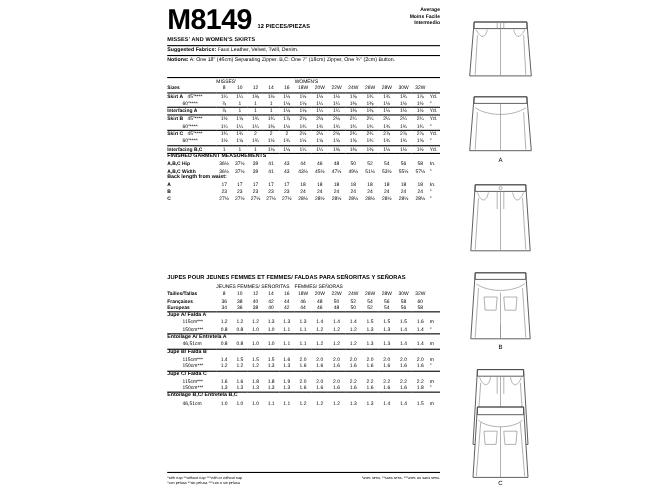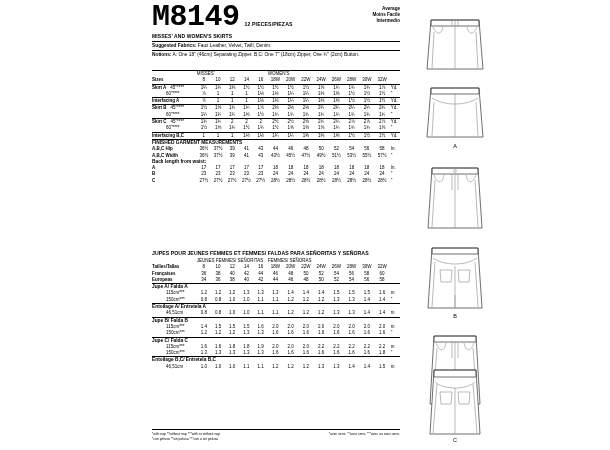--- a/index.html
+++ b/index.html
@@ -9,22 +9,22 @@
     background:#ffffff;
     font-family:"Liberation Sans", sans-serif;
     color:#000;
     overflow:hidden;
   }
   .sheet { position:relative; width:610px; height:450px; }
 
   
   .header { position:absolute; left:152px; top:4px; width:248px; height:30px; }
   .pattern-num {
-    font-size:30px; font-weight:bold; letter-spacing:-0.5px;
-    line-height:26px; display:inline-block; vertical-align:bottom;font-family:Liberation Mono, monospace;
+    font-size:26px; font-weight:bold; letter-spacing:-0.5px;
+    line-height:26px; display:inline-block; vertical-align:bottom;
   }
   .pieces {
     font-size:5.2px; font-weight:bold; display:inline-block;
     vertical-align:bottom; padding-bottom:3px; padding-left:5px;
     letter-spacing:0.1px;
   }
   .difficulty {
     position:absolute; right:0; top:2px; text-align:right;
     font-size:4.6px; font-weight:bold; line-height:6.2px;
   }

